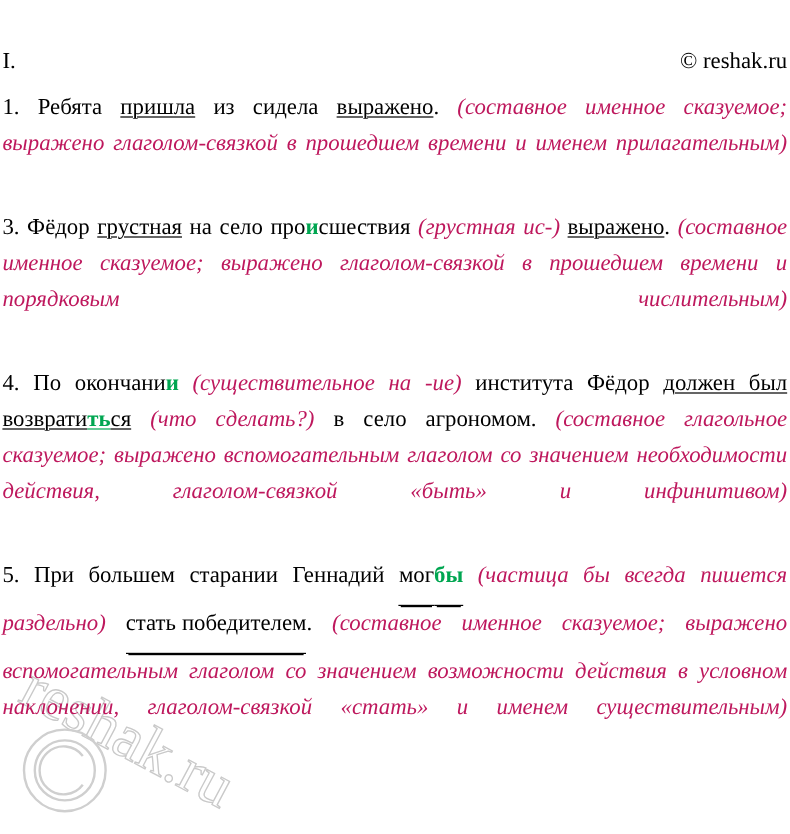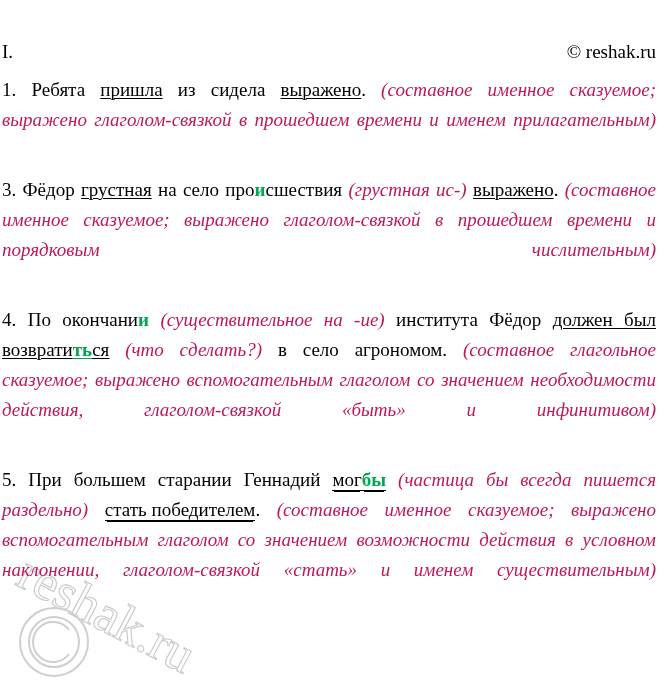--- a/index.html
+++ b/index.html
@@ -90,21 +90,21 @@
     font-weight: bold;
   }
   .u1 {
     text-decoration: underline;
     text-decoration-thickness: 1px;
     text-underline-offset: 2px;
   }
   .u2 {
     border-bottom: 1px solid #000;
     box-shadow: 0 3px 0 -2px #000;
-    padding-bottom: 0;
+    padding-bottom: 14px;
     display: inline-block;
     line-height: 1.05;
   }
 </style>
 </head>
 <body>
 
 <div id="watermark">
   <svg width="190" height="150" viewBox="0 0 190 150" xmlns="http://www.w3.org/2000/svg">
     <text class="wm-text" x="6" y="46" transform="rotate(28 6 46)">reshak.ru</text>

